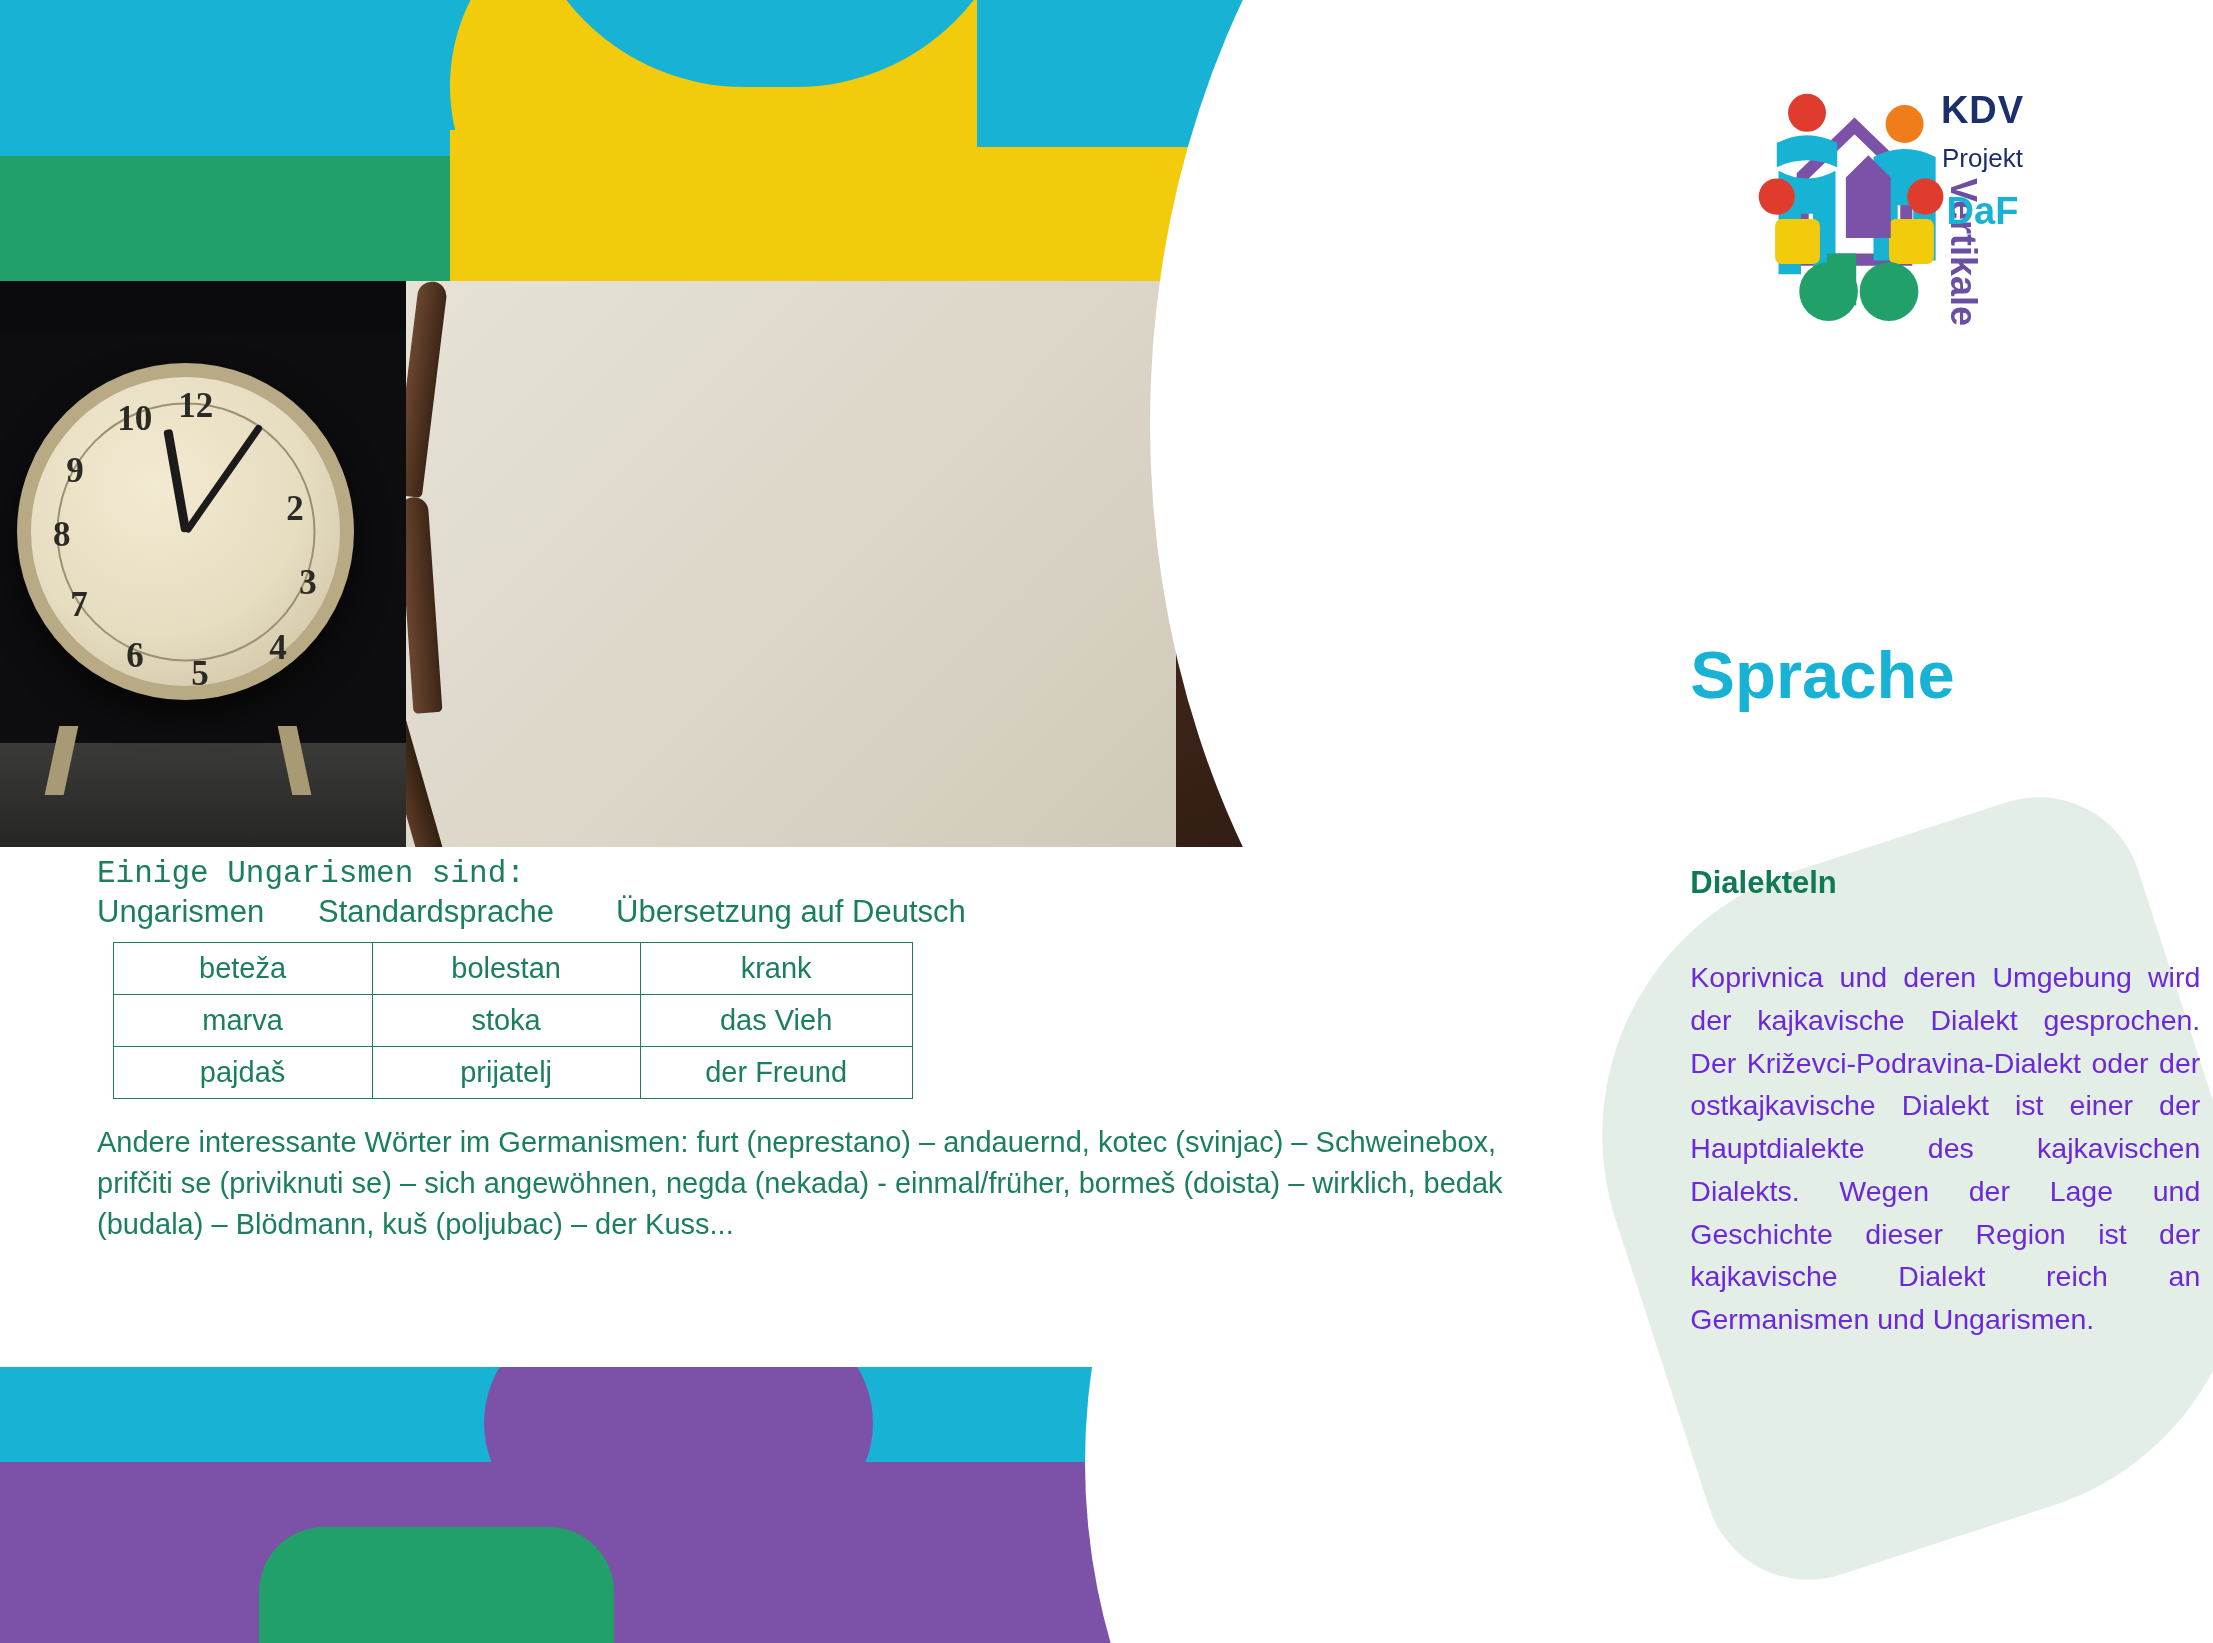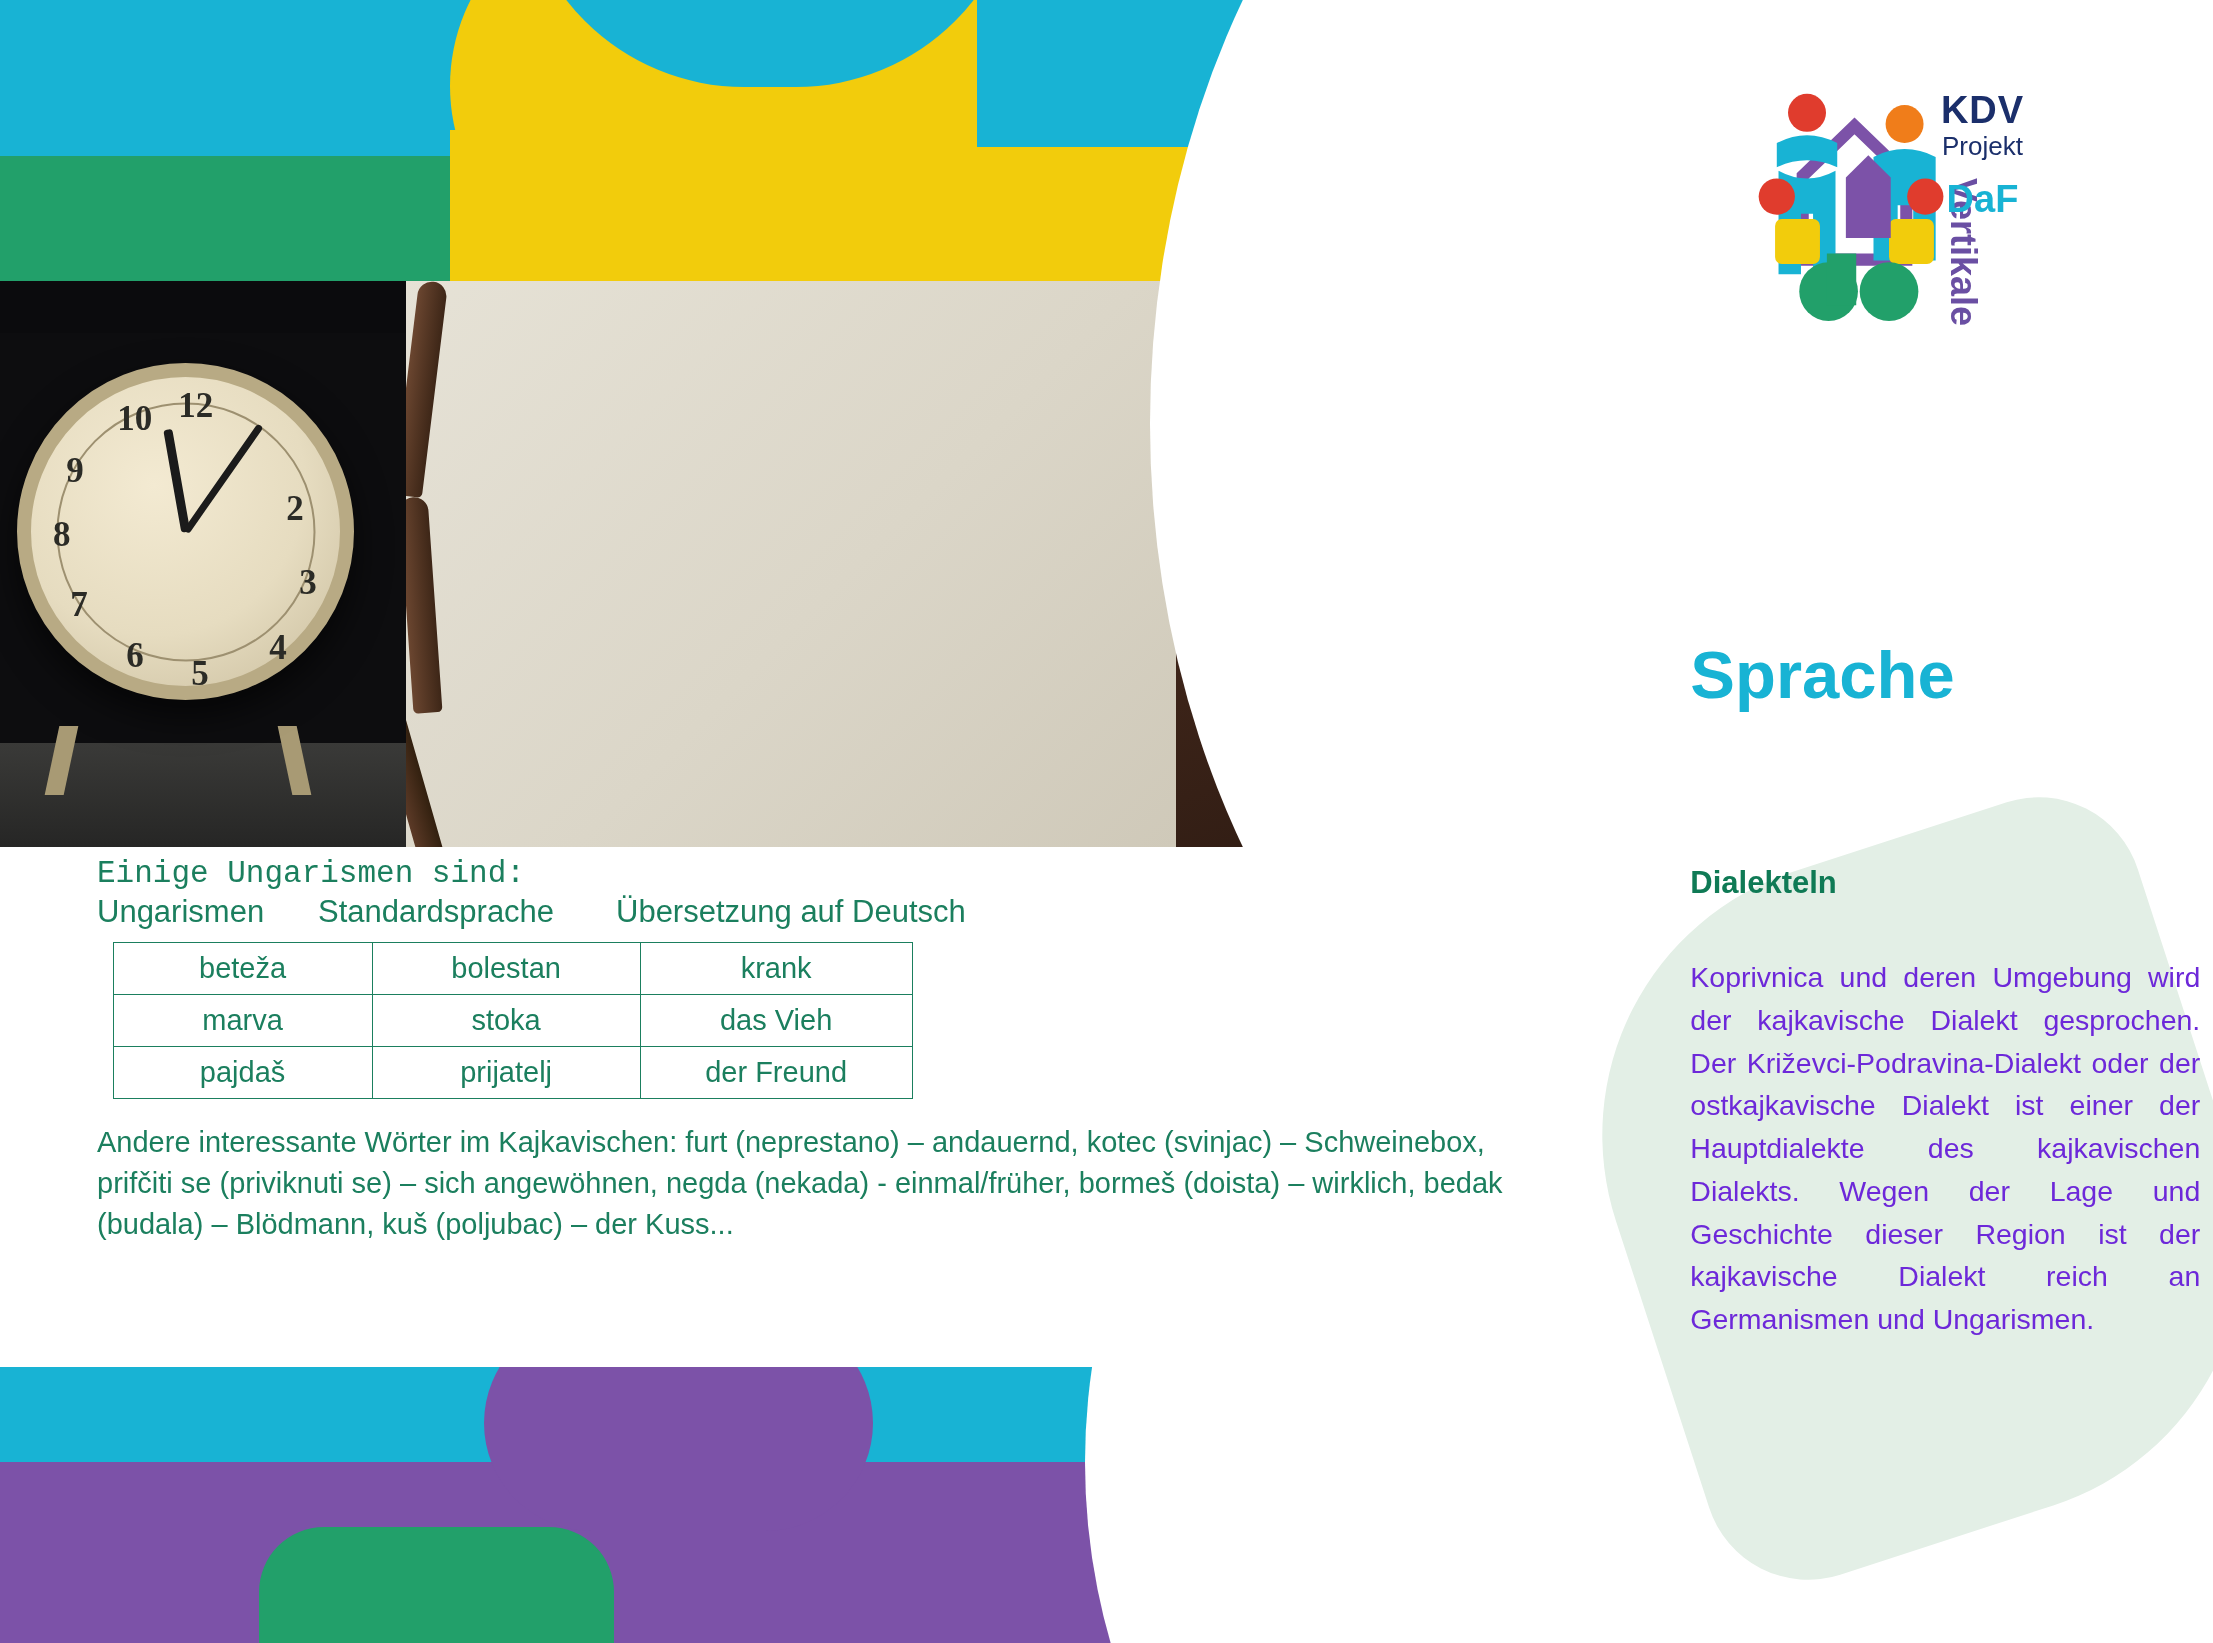--- a/index.html
+++ b/index.html
@@ -297,21 +297,21 @@
     position: absolute;
     left: 216px; top: 17.3px;
     z-index: 3;
     text-align: center;
   }
   .brand-kdv {
     font-size: 38px; font-weight: bold; color: #1b2f6b; letter-spacing: 0.9px;
     line-height: 1;
   }
   .brand-projekt {
-    font-size: 26px; color: #1b2f6b; line-height: 1.1; margin-top: 3px;
+    font-size: 26px; color: #1b2f6b; line-height: 1.1; margin-top: 15px;
   }
   .brand-daf {
     font-size: 38px; font-weight: bold; color: #18b3d4; margin-top: 19px; line-height: 1;
   }
   .brand-vert {
     position: absolute;
     left: 259px; top: 104px;
     font-size: 36px; font-weight: bold; color: #6a4fa3;
     transform: rotate(90deg);
     transform-origin: left top;
@@ -429,21 +429,21 @@
         <td>das Vieh</td>
       </tr>
       <tr>
         <td>pajdaš</td>
         <td>prijatelj</td>
         <td>der Freund</td>
       </tr>
     </tbody>
   </table>
 
-  <p class="para">Andere interessante Wörter im Kajkavischen: furt (neprestano) – andauernd, kotec (svinjac) – Schweinebox, prifčiti se (priviknuti se) – sich angewöhnen, negda (nekada) - einmal/früher, bormeš (doista) – wirklich, bedak (budala) – Blödmann, kuš (poljubac) – der Kuss...</p>
+  <p class="para">Andere interessante Wörter im Germanismen: furt (neprestano) – andauernd, kotec (svinjac) – Schweinebox, prifčiti se (priviknuti se) – sich angewöhnen, negda (nekada) - einmal/früher, bormeš (doista) – wirklich, bedak (budala) – Blödmann, kuš (poljubac) – der Kuss...</p>
 </div>
 
 <div class="right-col">
   <div class="pale-blob"></div>
 
   <div class="logo-wrap">
     <svg width="259" height="259" viewBox="0 0 300 300">
 
       <path d="M150 60 L210 118 L210 215 L90 215 L90 118 Z" fill="none" stroke="#7c52a8" stroke-width="14"></path>
 

